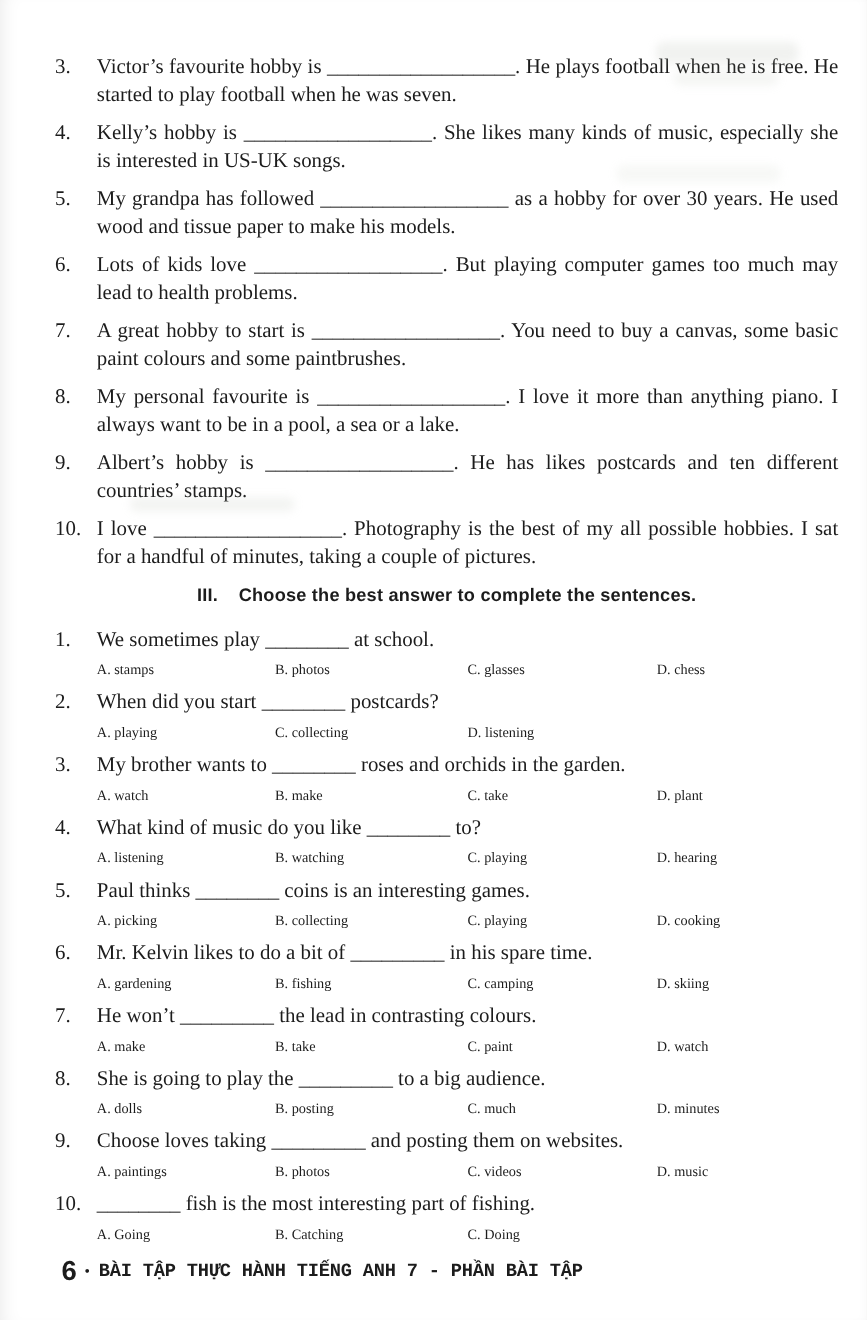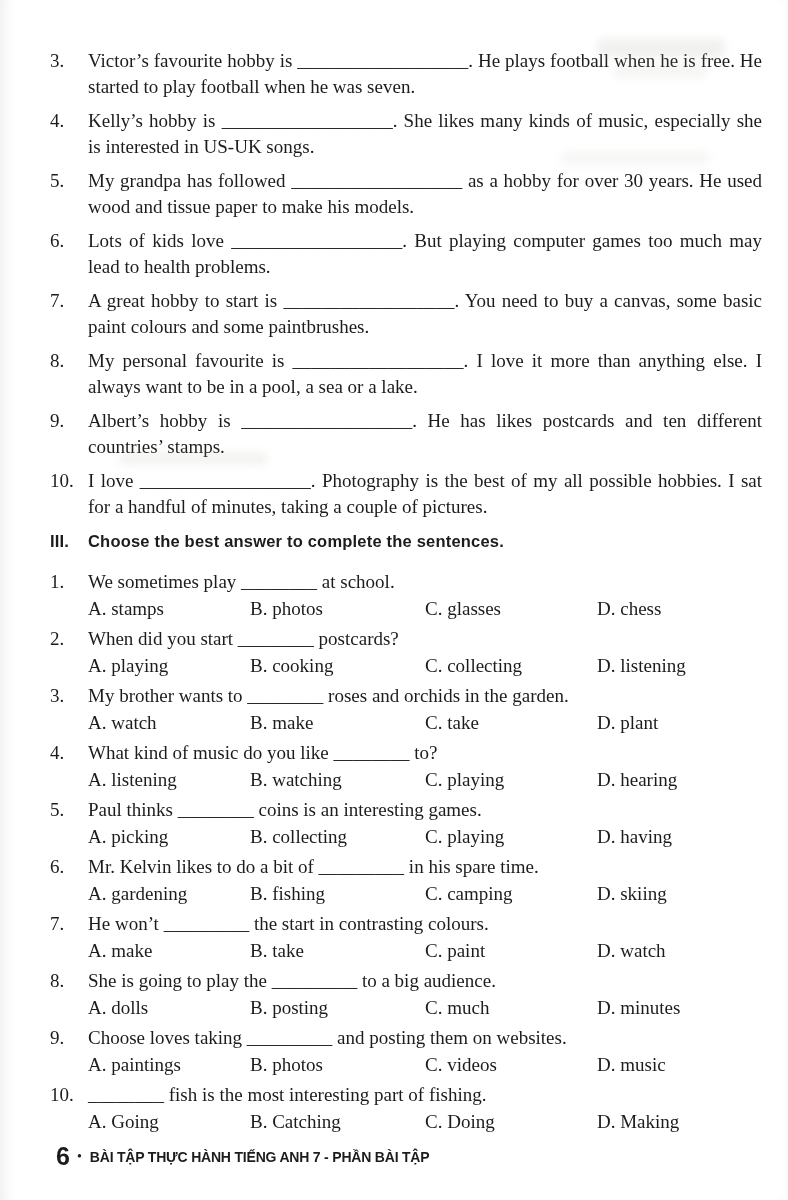--- a/index.html
+++ b/index.html
@@ -43,34 +43,35 @@
 
   
   .mcq-heading{
     display:flex;
     font-family:"Liberation Sans", sans-serif;
     font-weight:bold;
     font-size:16.5px;
     line-height:26px;
     margin-bottom:15px;
     letter-spacing:0.2px;
+    justify-content:center;
   }
   .mcq-heading .num{flex:0 0 38px;}
   .q-row{
     display:flex;
     font-size:19px;
     line-height:25px;
     margin-bottom:2px;
   }
   .q-row .txt{flex:1;}
   .opt-row{
     display:grid;
     grid-template-columns:162px 175px 172px auto;
     padding-left:38px;
-    font-size:19px;
+    font-size:13px;
     line-height:25px;
     margin-bottom:5px;
   }
 
   
   .footer{
     display:flex;
     align-items:center;
     margin-top:10px;
     padding-left:6px;
@@ -79,23 +80,23 @@
     font-family:"Liberation Sans", sans-serif;
     font-weight:bold;
     font-size:25px;
     line-height:25px;
   }
   .bullet{
     font-size:14px;
     margin:0 8px 0 7px;
   }
   .f-title{
-    font-family:Liberation Sans, sans-serif;
+    font-family:Liberation Mono, monospace;
     font-weight:bold;
-    font-size:14px;
+    font-size:17px;
     letter-spacing:-0.2px;
   }
 </style>
 </head>
 <body>
 
 <div class="page">
 
   <div class="artifact a1"></div>
   <div class="artifact a2"></div>
@@ -118,21 +119,21 @@
     <div class="fi-item">
       <span class="num">6.</span>
       <span class="txt">Lots of kids love __________________. But playing computer games too much may lead to health problems.</span>
     </div>
     <div class="fi-item">
       <span class="num">7.</span>
       <span class="txt">A great hobby to start is __________________. You need to buy a canvas, some basic paint colours and some paintbrushes.</span>
     </div>
     <div class="fi-item">
       <span class="num">8.</span>
-      <span class="txt">My personal favourite is __________________. I love it more than anything else. I always want to be in a pool, a sea or a lake.</span>
+      <span class="txt">My personal favourite is __________________. I love it more than anything piano. I always want to be in a pool, a sea or a lake.</span>
     </div>
     <div class="fi-item">
       <span class="num">9.</span>
       <span class="txt">Albert’s hobby is __________________. He has likes postcards and ten different countries’ stamps.</span>
     </div>
     <div class="fi-item">
       <span class="num">10.</span>
       <span class="txt">I love __________________. Photography is the best of my all possible hobbies. I sat for a handful of minutes, taking a couple of pictures.</span>
     </div>
   </section>
@@ -154,21 +155,20 @@
       <span class="opt">C. glasses</span>
       <span class="opt">D. chess</span>
     </div>
 
     <div class="q-row">
       <span class="num">2.</span>
       <span class="txt">When did you start ________ postcards?</span>
     </div>
     <div class="opt-row">
       <span class="opt">A. playing</span>
-      <span class="opt">B. cooking</span>
       <span class="opt">C. collecting</span>
       <span class="opt">D. listening</span>
     </div>
 
     <div class="q-row">
       <span class="num">3.</span>
       <span class="txt">My brother wants to ________ roses and orchids in the garden.</span>
     </div>
     <div class="opt-row">
       <span class="opt">A. watch</span>
@@ -189,37 +189,37 @@
     </div>
 
     <div class="q-row">
       <span class="num">5.</span>
       <span class="txt">Paul thinks ________ coins is an interesting games.</span>
     </div>
     <div class="opt-row">
       <span class="opt">A. picking</span>
       <span class="opt">B. collecting</span>
       <span class="opt">C. playing</span>
-      <span class="opt">D. having</span>
+      <span class="opt">D. cooking</span>
     </div>
 
     <div class="q-row">
       <span class="num">6.</span>
       <span class="txt">Mr. Kelvin likes to do a bit of _________ in his spare time.</span>
     </div>
     <div class="opt-row">
       <span class="opt">A. gardening</span>
       <span class="opt">B. fishing</span>
       <span class="opt">C. camping</span>
       <span class="opt">D. skiing</span>
     </div>
 
     <div class="q-row">
       <span class="num">7.</span>
-      <span class="txt">He won’t _________ the start in contrasting colours.</span>
+      <span class="txt">He won’t _________ the lead in contrasting colours.</span>
     </div>
     <div class="opt-row">
       <span class="opt">A. make</span>
       <span class="opt">B. take</span>
       <span class="opt">C. paint</span>
       <span class="opt">D. watch</span>
     </div>
 
     <div class="q-row">
       <span class="num">8.</span>
@@ -244,21 +244,20 @@
     </div>
 
     <div class="q-row">
       <span class="num">10.</span>
       <span class="txt">________ fish is the most interesting part of fishing.</span>
     </div>
     <div class="opt-row">
       <span class="opt">A. Going</span>
       <span class="opt">B. Catching</span>
       <span class="opt">C. Doing</span>
-      <span class="opt">D. Making</span>
     </div>
 
   </section>
 
   <footer class="footer">
     <span class="pg-num">6</span>
     <span class="bullet">•</span>
     <span class="f-title">BÀI TẬP THỰC HÀNH TIẾNG ANH 7 - PHẦN BÀI TẬP</span>
   </footer>
 

